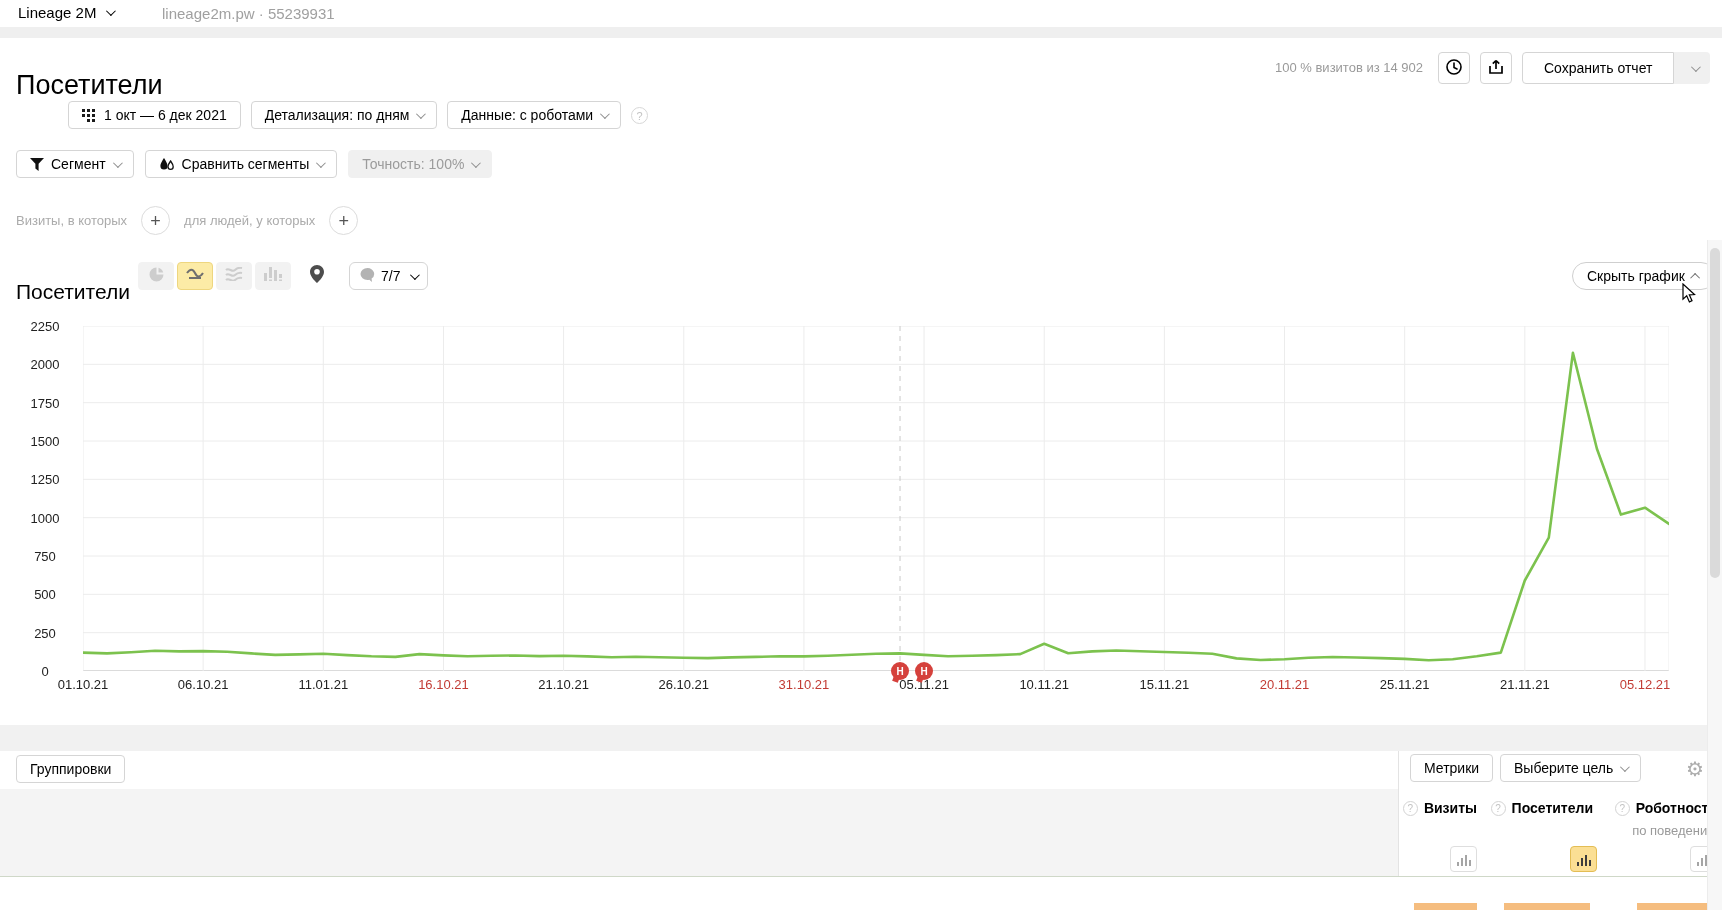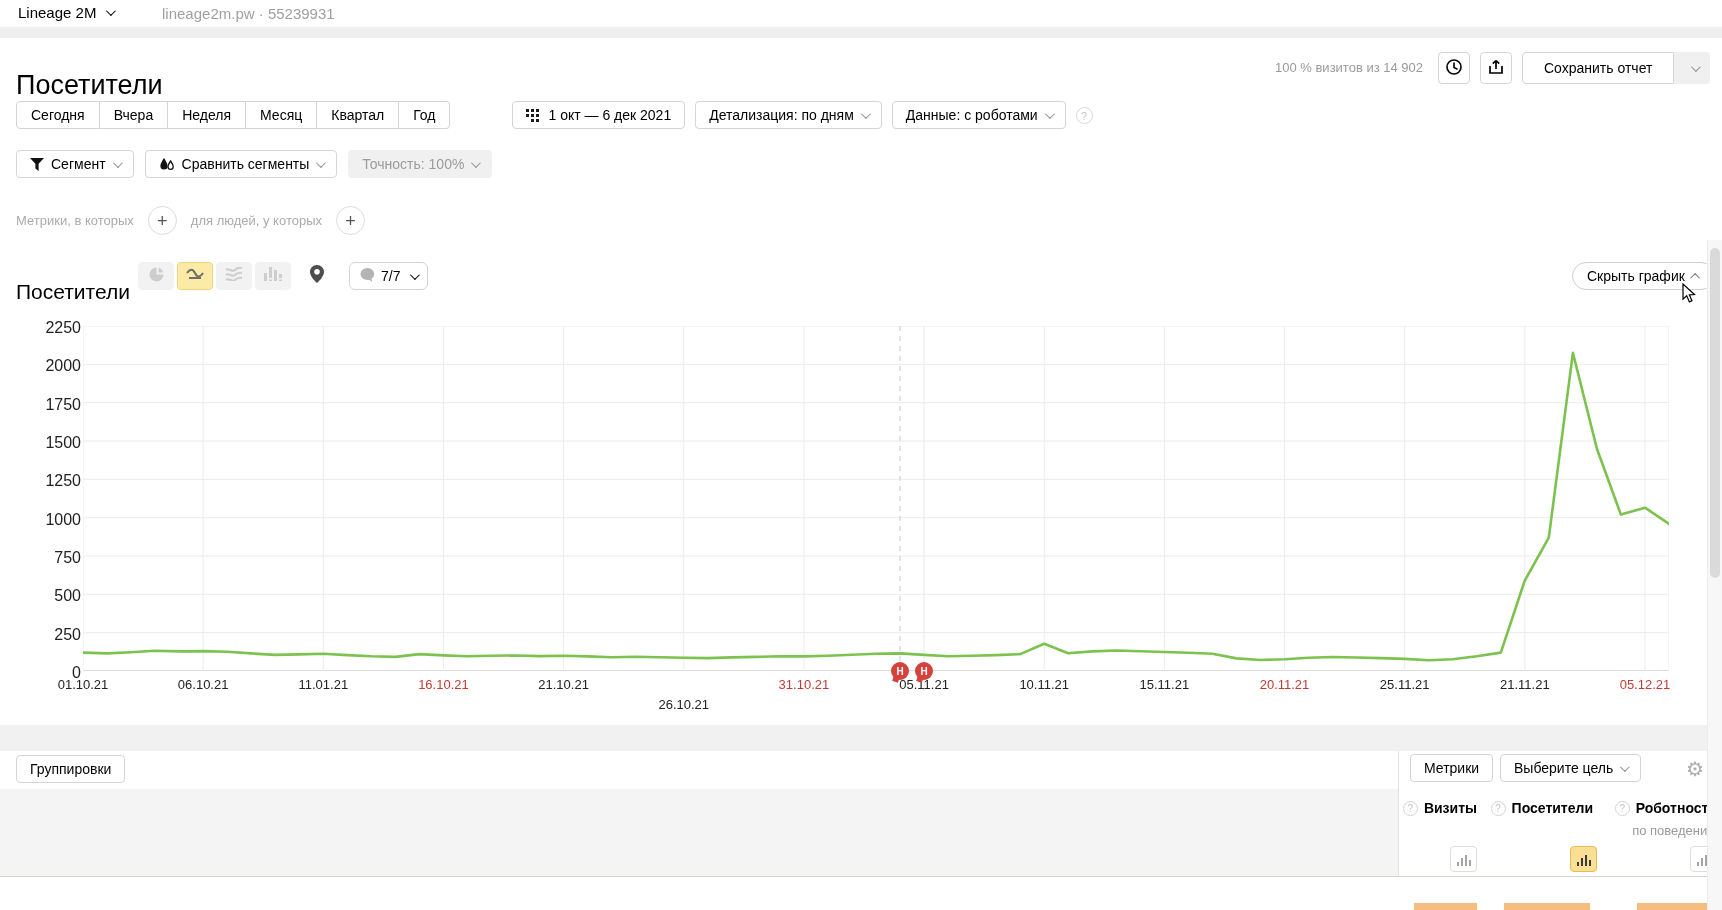--- a/index.html
+++ b/index.html
@@ -52,21 +52,21 @@
   .chart-h2{position:absolute;left:16px;top:263px;font-size:21px;font-weight:400;}
   .charticons{position:absolute;left:138px;top:262px;display:flex;gap:3px;align-items:center;}
   .ctype{width:36px;height:28px;border-radius:4px;background:#f2f2f2;border:1px solid #f2f2f2;display:flex;align-items:center;justify-content:center;cursor:pointer;color:#cdcdcd;}
   .ctype.sel{background:#fceba6;border:1px solid #eed67f;color:#6f6f6f;}
   .pin-btn{width:30px;height:28px;background:transparent;border:none;display:flex;align-items:center;justify-content:center;cursor:pointer;color:#4d4d4d;margin-left:8px;}
   .comments-btn{margin-left:14px;height:28px;border:1px solid #d5d5d5;border-radius:6px;background:#fff;display:flex;align-items:center;padding:0 10px;font-size:14px;gap:6px;cursor:pointer;}
   .hide-btn{position:absolute;left:1572px;top:262px;height:28px;border:1px solid #cfcfcf;border-radius:15px;background:#fff;display:flex;align-items:center;padding:0 14px;font-size:14px;cursor:pointer;}
 
   
   #plot{position:absolute;left:83px;top:326px;width:1586px;height:345px;}
-  .ylab{position:absolute;left:23px;width:58px;text-align:right;font-size:16px;color:#222;}
+  .ylab{position:absolute;left:16px;width:58px;text-align:center;font-size:13px;color:#222;}
   .xlab{position:absolute;width:84px;text-align:center;font-size:13px;color:#222;top:677px;}
   .xlab.red{color:#c23b34;}
   .h-marker{position:absolute;width:18px;height:18px;border-radius:50%;background:#d5413c;color:#fff;font-size:10px;font-weight:bold;display:flex;align-items:center;justify-content:center;z-index:3;}
   .h-marker::after{content:"";position:absolute;left:2px;bottom:-2px;width:6px;height:6px;background:#d5413c;transform:rotate(20deg);z-index:-1;}
 
   
   .band2{position:absolute;left:0;top:725px;width:1722px;height:26px;background:#f1f1f1;}
   .left-gray{position:absolute;left:0;top:789px;width:1398px;height:87px;background:#f4f4f4;}
   .v-divider{position:absolute;left:1398px;top:751px;width:1px;height:159px;background:#e3e3e3;}
   .groupings-btn{position:absolute;left:16px;top:755px;}
@@ -128,28 +128,20 @@
     </span>
   </button>
   <div class="save-split">
     <div class="save-main">Сохранить отчет</div>
     <div class="save-chev">
         <span class="chev"></span>
       </div>
   </div>
 
   <div class="period-row">
-    <div class="seg-group">
-      <div class="seg">Сегодня</div>
-      <div class="seg">Вчера</div>
-      <div class="seg">Неделя</div>
-      <div class="seg">Месяц</div>
-      <div class="seg">Квартал</div>
-      <div class="seg">Год</div>
-    </div>
     <div class="gap"></div>
     <button class="btn">
       <span class="ic">
         <svg width="15" height="14" viewBox="0 0 15 14">
             <g fill="#1a1a1a">
               <rect x="0" y="1" width="3" height="3"></rect>
               <rect x="5" y="1" width="3" height="3"></rect>
               <rect x="10" y="1" width="3" height="3"></rect>
               <rect x="0" y="6" width="3" height="3"></rect>
               <rect x="5" y="6" width="3" height="3"></rect>
@@ -192,21 +184,21 @@
       <span>Сравнить сегменты</span>
       <span class="chev"></span>
     </button>
     <button class="btn gray">
       <span>Точность: 100%</span>
       <span class="chev"></span>
     </button>
   </div>
 
   <div class="filter-row">
-    <span>Метрики, в которых</span>
+    <span>Визиты, в которых</span>
     <div class="plus-circle">+</div>
     <span>для людей, у которых</span>
     <div class="plus-circle">+</div>
   </div>
 
   <h2 class="chart-h2">Посетители</h2>
   <div class="charticons">
     <div class="ctype">
       <span>
         <svg width="17" height="17" viewBox="0 0 17 17">
@@ -310,21 +302,21 @@
         <line x1="817.030303030303" y1="0" x2="817.030303030303" y2="345" stroke="#c9c9c9" stroke-width="1" stroke-dasharray="5,5"></line>
         <polyline points="0.0,326.6 24.0,327.4 48.1,326.3 72.1,324.8 96.1,325.4 120.2,325.1 144.2,325.7 168.2,327.4 192.2,328.9 216.3,328.4 240.3,327.8 264.3,329.1 288.4,330.3 312.4,330.9 336.4,328.1 360.5,329.4 384.5,330.3 408.5,329.8 432.5,329.5 456.6,330.1 480.6,329.7 504.6,330.4 528.7,331.2 552.7,330.7 576.7,331.2 600.8,331.7 624.8,332.1 648.8,331.4 672.8,330.9 696.9,330.3 720.9,330.4 744.9,329.7 769.0,328.7 793.0,327.8 817.0,327.4 841.1,328.9 865.1,330.3 889.1,329.7 913.2,329.1 937.2,328.1 961.2,317.7 985.2,327.2 1009.3,325.4 1033.3,324.5 1057.3,325.2 1081.4,326.0 1105.4,326.8 1129.4,327.7 1153.5,332.4 1177.5,334.0 1201.5,333.3 1225.5,331.8 1249.6,331.0 1273.6,331.5 1297.6,332.1 1321.7,332.9 1345.7,334.3 1369.7,333.3 1393.8,330.3 1417.8,326.6 1441.8,254.5 1465.8,211.6 1489.9,26.8 1513.9,122.7 1537.9,188.6 1562.0,181.7 1586.0,197.8" fill="none" stroke="#7cc24e" stroke-width="2.6" stroke-linejoin="round" stroke-linecap="round"></polyline>
       </svg>
   </div>
   <div id="xlabels">
       <div class="xlab" style="left: 41px;">01.10.21</div>
       <div class="xlab" style="left: 161.152px;">06.10.21</div>
       <div class="xlab" style="left: 281.303px;">11.01.21</div>
       <div class="xlab red" style="left: 401.455px;">16.10.21</div>
       <div class="xlab" style="left: 521.606px;">21.10.21</div>
-      <div class="xlab" style="left: 641.758px; margin-top: 20px;">26.10.21</div>
+      <div class="xlab" style="left: 641.758px;">26.10.21</div>
       <div class="xlab red" style="left: 761.909px;">31.10.21</div>
       <div class="xlab" style="left: 882.061px;">05.11.21</div>
       <div class="xlab" style="left: 1002.21px;">10.11.21</div>
       <div class="xlab" style="left: 1122.36px;">15.11.21</div>
       <div class="xlab red" style="left: 1242.52px;">20.11.21</div>
       <div class="xlab" style="left: 1362.67px;">25.11.21</div>
       <div class="xlab" style="left: 1482.82px;">21.11.21</div>
       <div class="xlab red" style="left: 1602.97px;">05.12.21</div>
     </div>
   <div id="annot-layer">

